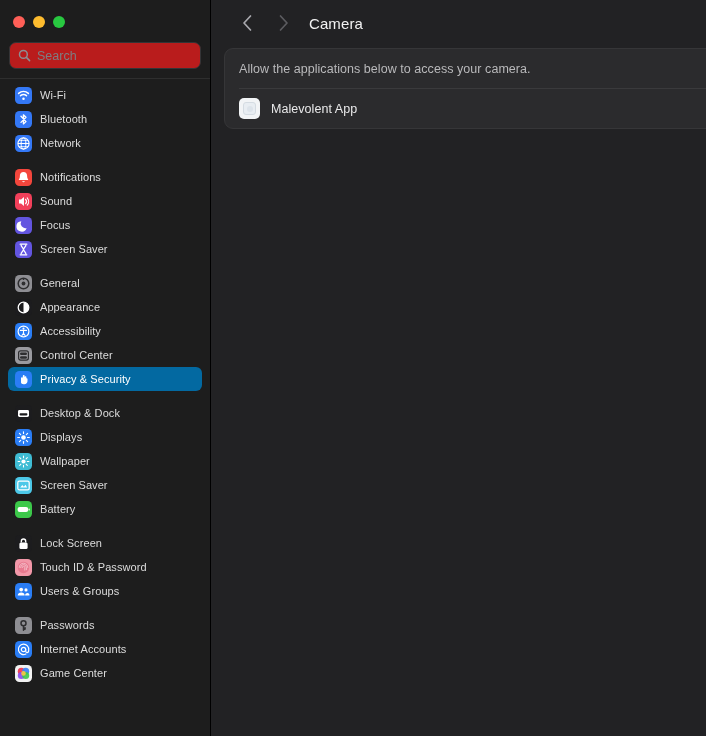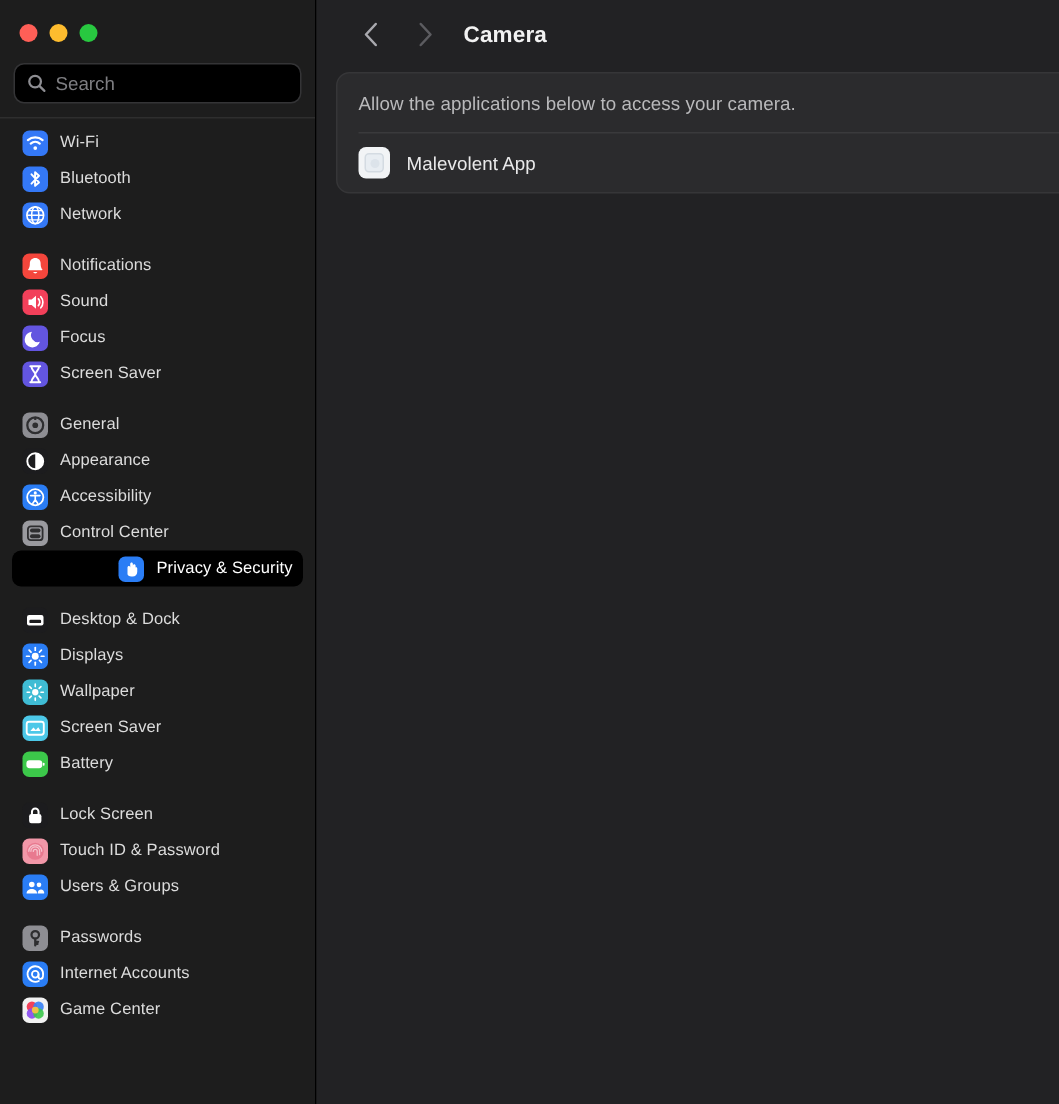--- a/index.html
+++ b/index.html
@@ -41,21 +41,21 @@
   .light {
     width: 12px;
     height: 12px;
     border-radius: 50%;
     display: block;
   }
 
   #search-wrap { padding: 6px 9px 0 9px; }
   #search-field {
     height: 27px;
-    background: #000000;
+    background: #b91c1c;
     border: 1px solid #343436;
     border-radius: 7px;
     display: flex;
     align-items: center;
     padding: 0 8px;
     gap: 6px;
   }
   #search-field svg { flex: 0 0 auto; display: block; }
   #search-input {
     background: transparent;
@@ -82,21 +82,21 @@
 
   .nav-item {
     display: flex;
     align-items: center;
     gap: 8px;
     height: 24px;
     padding: 0 7px;
     border-radius: 6px;
     cursor: default;
   }
-  .nav-item.selected { background: #000000; justify-content: flex-end; }
+  .nav-item.selected { background: #0369a1; }
 
   .nav-icon {
     width: 17px;
     height: 17px;
     border-radius: 4.5px;
     flex: 0 0 17px;
     display: flex;
     align-items: center;
     justify-content: center;
     overflow: hidden;
@@ -133,21 +133,21 @@
     height: 30px;
     display: flex;
     align-items: center;
     justify-content: center;
     cursor: default;
   }
   .chev svg { display: block; }
 
   #page-title {
     font-size: 15px;
-    font-weight: bold;
+    font-weight: normal;
     color: #f2f2f2;
     margin-left: 8px;
     letter-spacing: 0.1px;
   }
 
   #content { padding: 2px 14px 0 12px; }
 
   #panel {
     background: #2b2b2d;
     border: 1px solid #363638;

